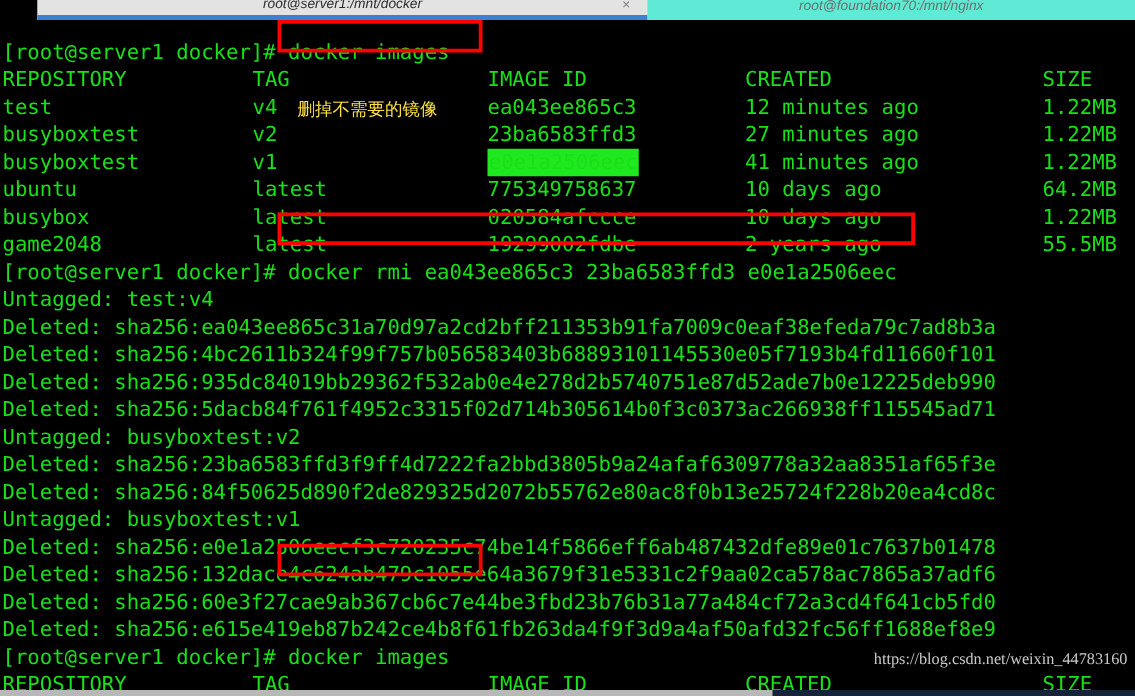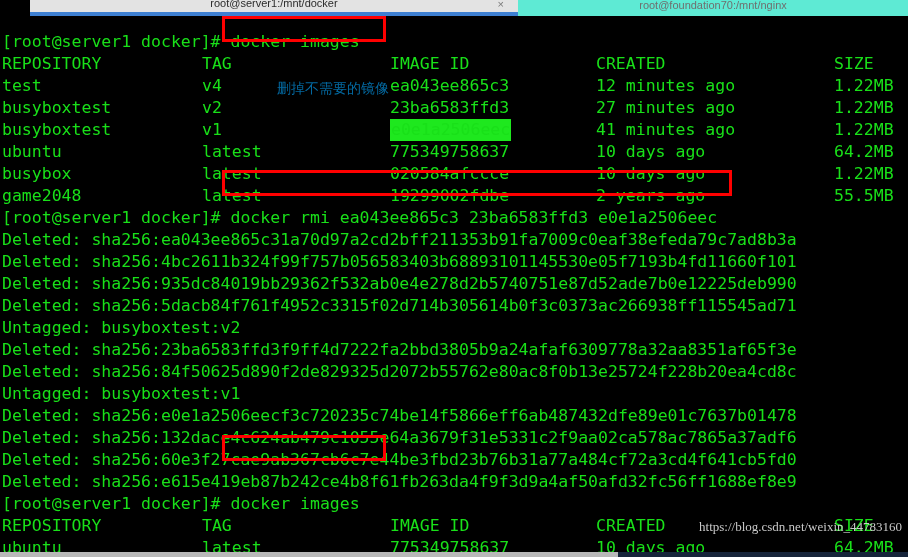--- a/index.html
+++ b/index.html
@@ -22,20 +22,21 @@
 
   
   .tabstrip {
     position: absolute;
     top: 0; left: 0;
     width: 908px;
     height: 16px;
     background: #d6d6d6;
     display: flex;
     align-items: flex-end;
+    font-style: italic;
   }
   .tab {
     position: relative;
     height: 16px;
     display: flex;
     align-items: center;
     justify-content: center;
     font-family: "Liberation Sans", sans-serif;
     font-size: 11px;
     color: #2b2b2b;
@@ -115,26 +116,25 @@
 
   
   .redbox {
     position: absolute;
     border: 3px solid #ff0000;
     pointer-events: none;
   }
 
   .cn-note {
     position: absolute;
-    color: #0369a1;
+    color: #fde047;
     font-family: "DejaVu Sans", sans-serif;
     font-size: 14px;
     line-height: 18px;
     white-space: nowrap;
-    margin-left: 39px;
   }
 
   
   .watermark {
     position: absolute;
     right: 6px;
     bottom: 22px;
     color: #c9c9c9;
     font-family: Liberation Serif, serif;
     font-size: 13px;
@@ -223,20 +223,21 @@
     <div class="line tbl">
       <span class="c-repo">game2048</span>
       <span class="c-tag">latest</span>
       <span class="c-id">19299002fdbe</span>
       <span class="c-crea">2 years ago</span>
       <span class="c-size">55.5MB</span>
     </div>
 
     <div class="line"><span class="seg">[root@server1 docker]# </span><span class="seg">docker rmi ea043ee865c3 23ba6583ffd3 e0e1a2506eec</span></div>
 
+    <div class="line">Untagged: test:v4</div>
     <div class="line">Deleted: sha256:ea043ee865c31a70d97a2cd2bff211353b91fa7009c0eaf38efeda79c7ad8b3a</div>
     <div class="line">Deleted: sha256:4bc2611b324f99f757b056583403b68893101145530e05f7193b4fd11660f101</div>
     <div class="line">Deleted: sha256:935dc84019bb29362f532ab0e4e278d2b5740751e87d52ade7b0e12225deb990</div>
     <div class="line">Deleted: sha256:5dacb84f761f4952c3315f02d714b305614b0f3c0373ac266938ff115545ad71</div>
     <div class="line">Untagged: busyboxtest:v2</div>
     <div class="line">Deleted: sha256:23ba6583ffd3f9ff4d7222fa2bbd3805b9a24afaf6309778a32aa8351af65f3e</div>
     <div class="line">Deleted: sha256:84f50625d890f2de829325d2072b55762e80ac8f0b13e25724f228b20ea4cd8c</div>
     <div class="line">Untagged: busyboxtest:v1</div>
     <div class="line">Deleted: sha256:e0e1a2506eecf3c720235c74be14f5866eff6ab487432dfe89e01c7637b01478</div>
     <div class="line">Deleted: sha256:132dace4c624ab479c1055e64a3679f31e5331c2f9aa02ca578ac7865a37adf6</div>

